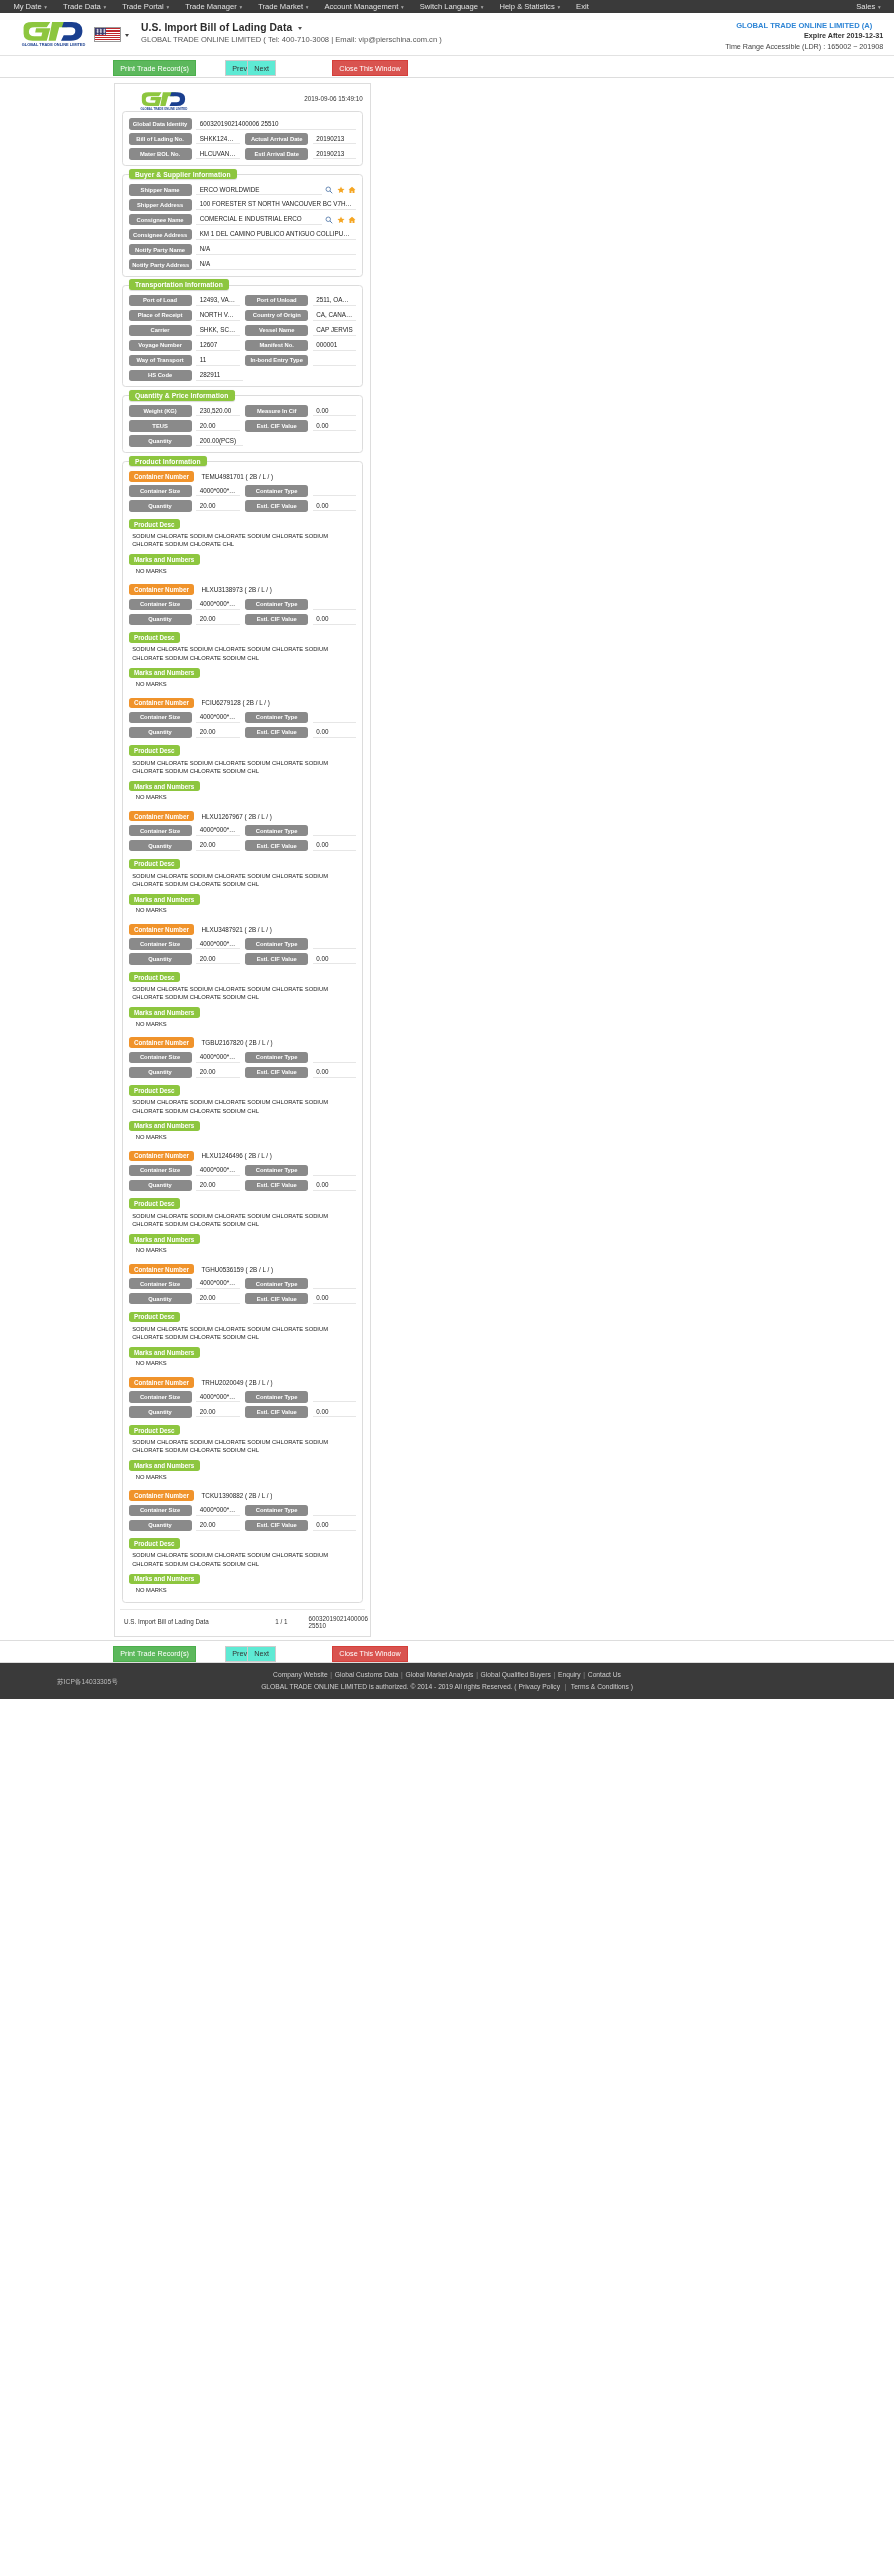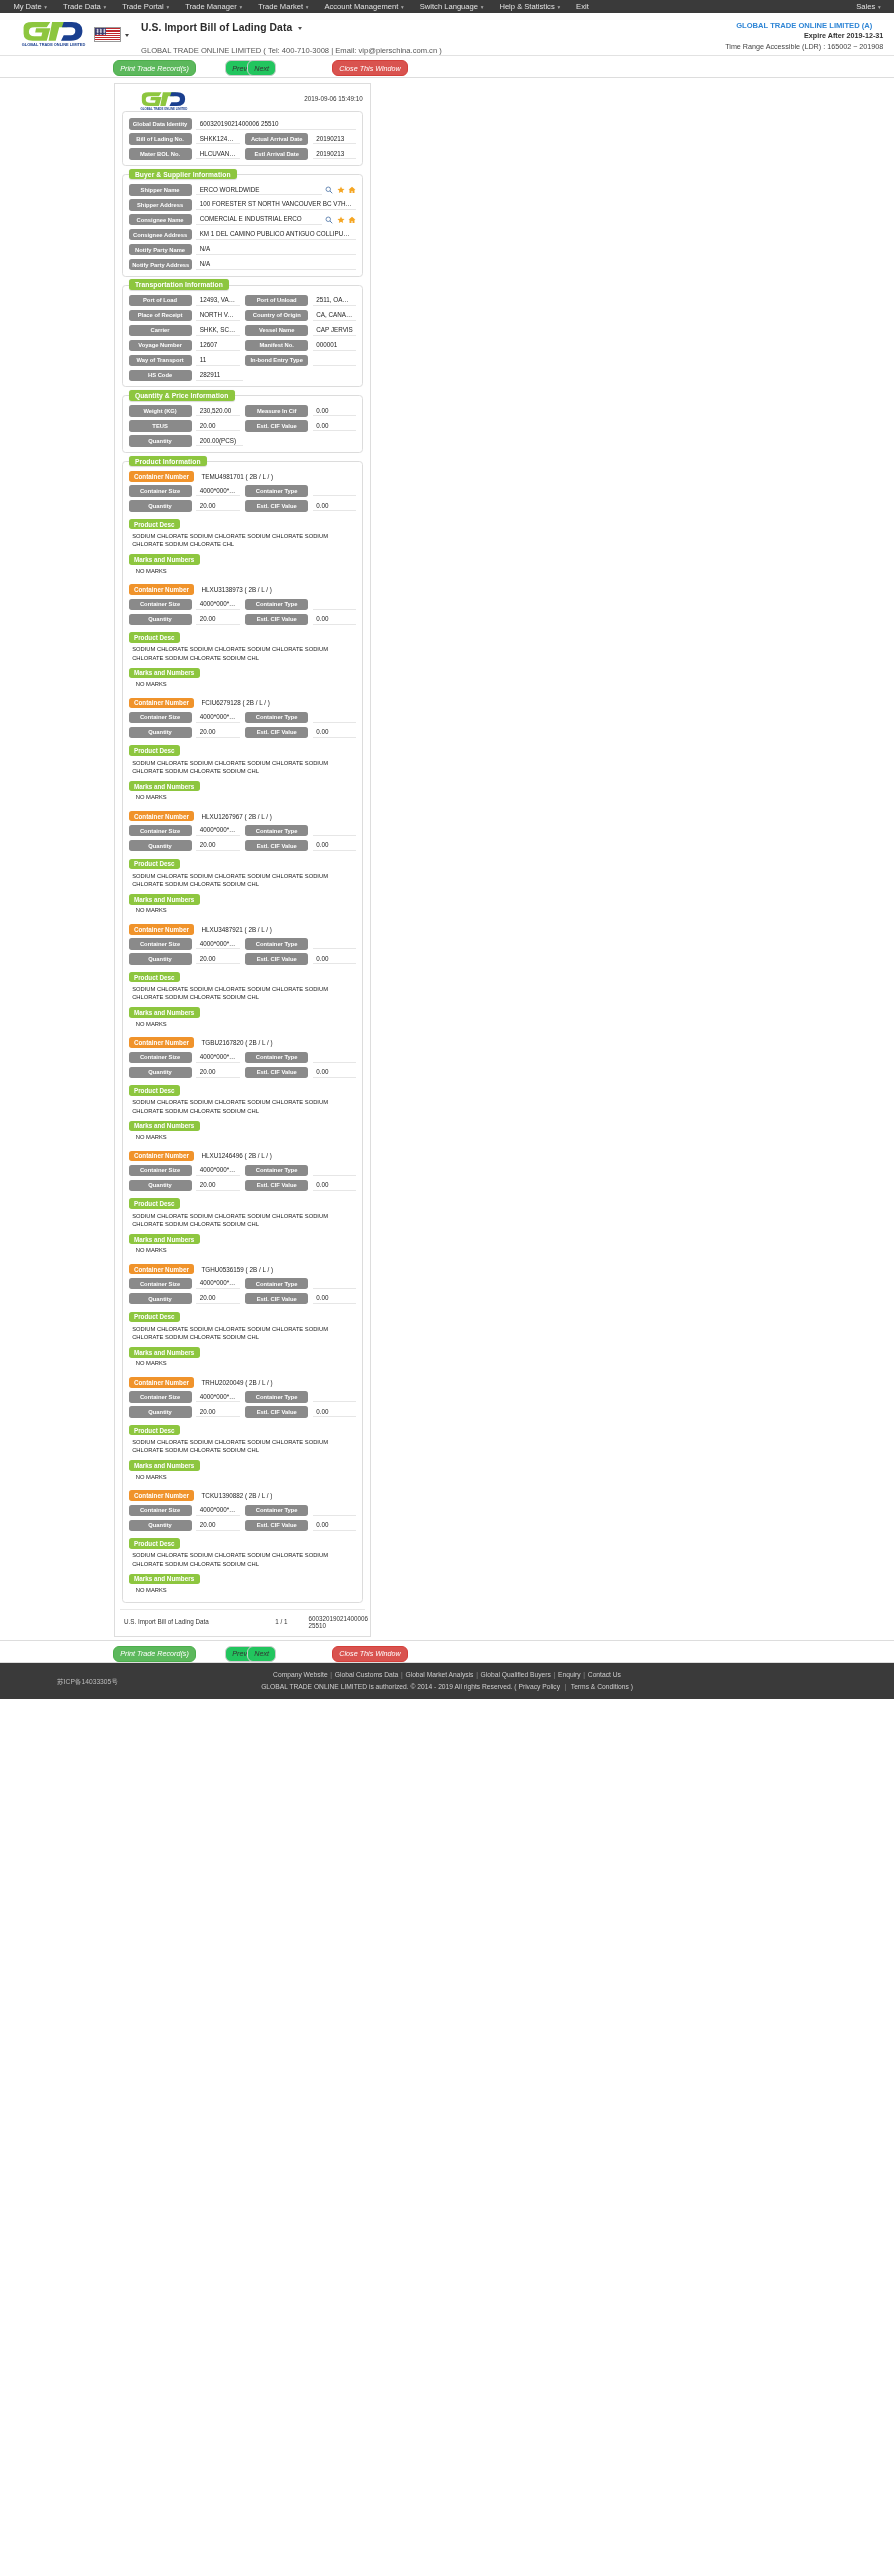--- a/index.html
+++ b/index.html
@@ -46,38 +46,38 @@
   }
   .title-block{ position:absolute; left:141px; top:9px; }
   .doc-title{
     font-size:10.3px; font-weight:bold; color:#2b2b2b; letter-spacing:0.1px;
   }
   .doc-title .t-caret{
     display:inline-block; margin-left:5.4px;
     width:0;height:0;border-left:2.7px solid transparent;border-right:2.7px solid transparent;
     border-top:3.6px solid #555; vertical-align:middle;
   }
-  .doc-sub{ font-size:7.6px; color:#555; margin-top:13px; }
+  .doc-sub{ font-size:7.6px; color:#555; margin-top:2px; }
   .acct-block{ position:absolute; right:10.7px; top:7.2px; text-align:right; }
   .acct-name{ color:#2f86d6; font-size:7.6px; font-weight:bold;text-align:center; }
   .acct-line{ color:#333; font-size:7.2px; font-weight:bold; margin-top:1.8px; }
   .acct-line.light{ font-weight:normal; color:#444; }
 
   
   .actionbar{
     position:relative; height:21.5px; border-bottom:0.9px solid #ddd; background:#fff;
   }
   .btn{
     display:inline-block; font-size:7.2px; line-height:1;
-    padding:3.6px 6.3px; border-radius:6px; cursor:pointer;
-    border:0.9px solid transparent; font-family:"Liberation Sans", sans-serif;font-style:italic;
+    padding:3.6px 6.3px; border-radius:0; cursor:pointer;
+    border:0.9px solid transparent; font-family:"Liberation Sans", sans-serif;
   }
   .btn-green{ background:#5cb85c; border-color:#4cae4c; color:#fff; }
   .btn-red{ background:#d9534f; border-color:#d43f3a; color:#fff; }
-  .btn-default{ background:#22c55e; border-color:#ccc; color:#333; }
+  .btn-default{ background:#5eead4; border-color:#ccc; color:#333; }
   .ab-print{ position:absolute; left:113px; top:3.6px; }
   .ab-prev{ position:absolute; left:225px; top:3.6px; }
   .ab-next{ position:absolute; left:247px; top:3.6px; }
   .ab-close{ position:absolute; left:332px; top:3.6px; }
 
   
   .page-body{ padding:5.4px 0 0 0; background:#fff; }
   .doc-card{
     width:257px; margin:0 0 0 114px; border:0.9px solid #ddd; background:#fff;
     padding:5.4px 5.4px 7.2px 5.4px;

